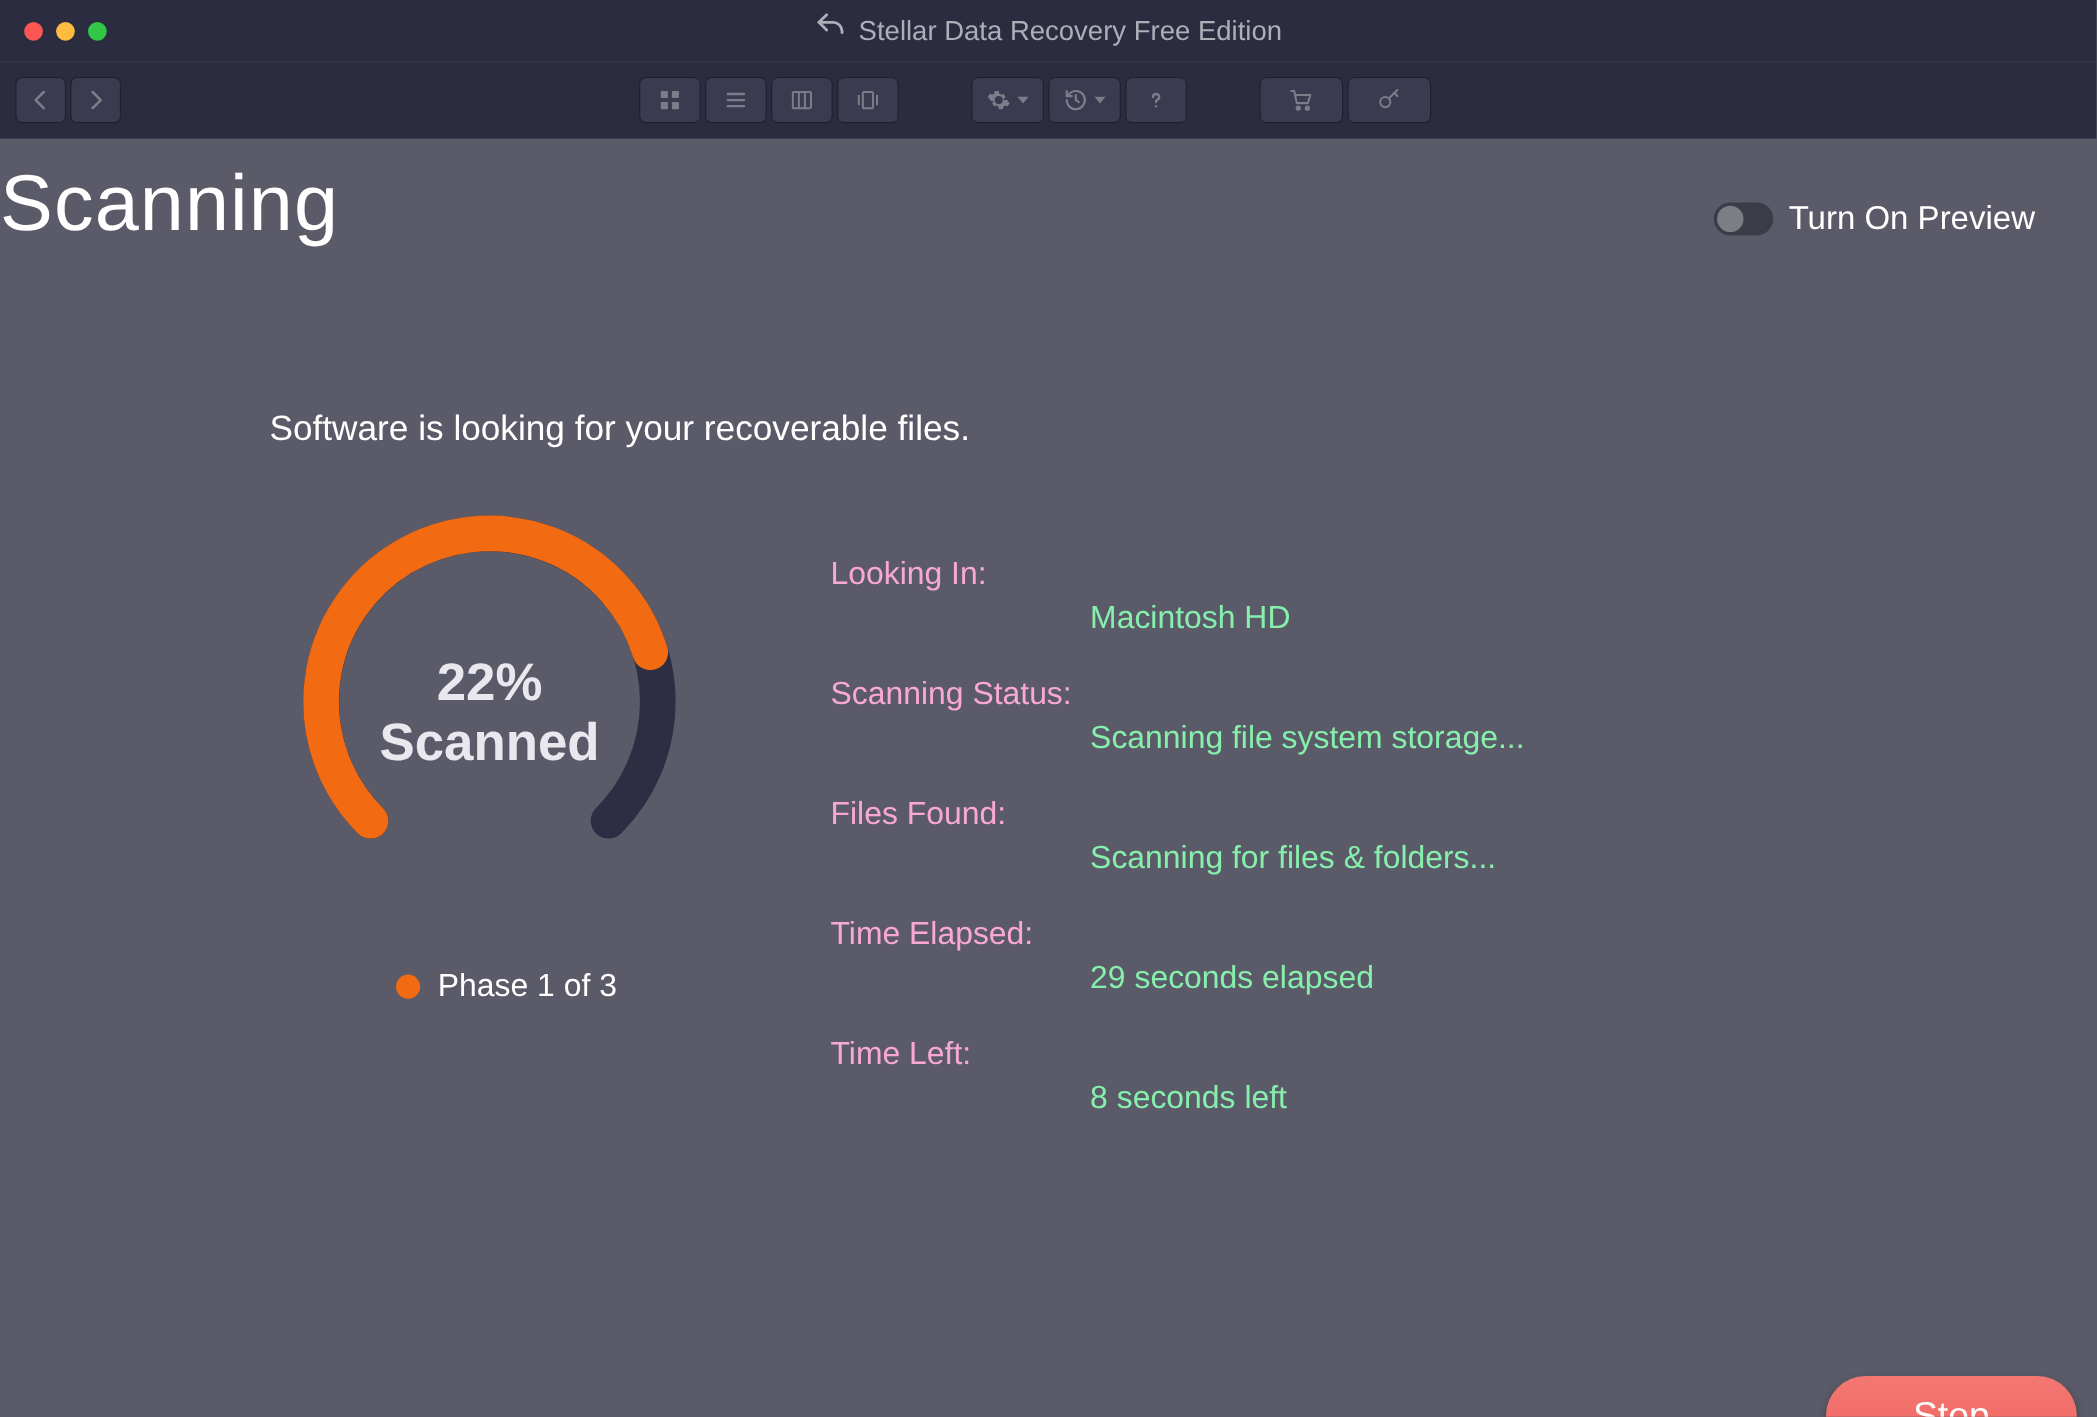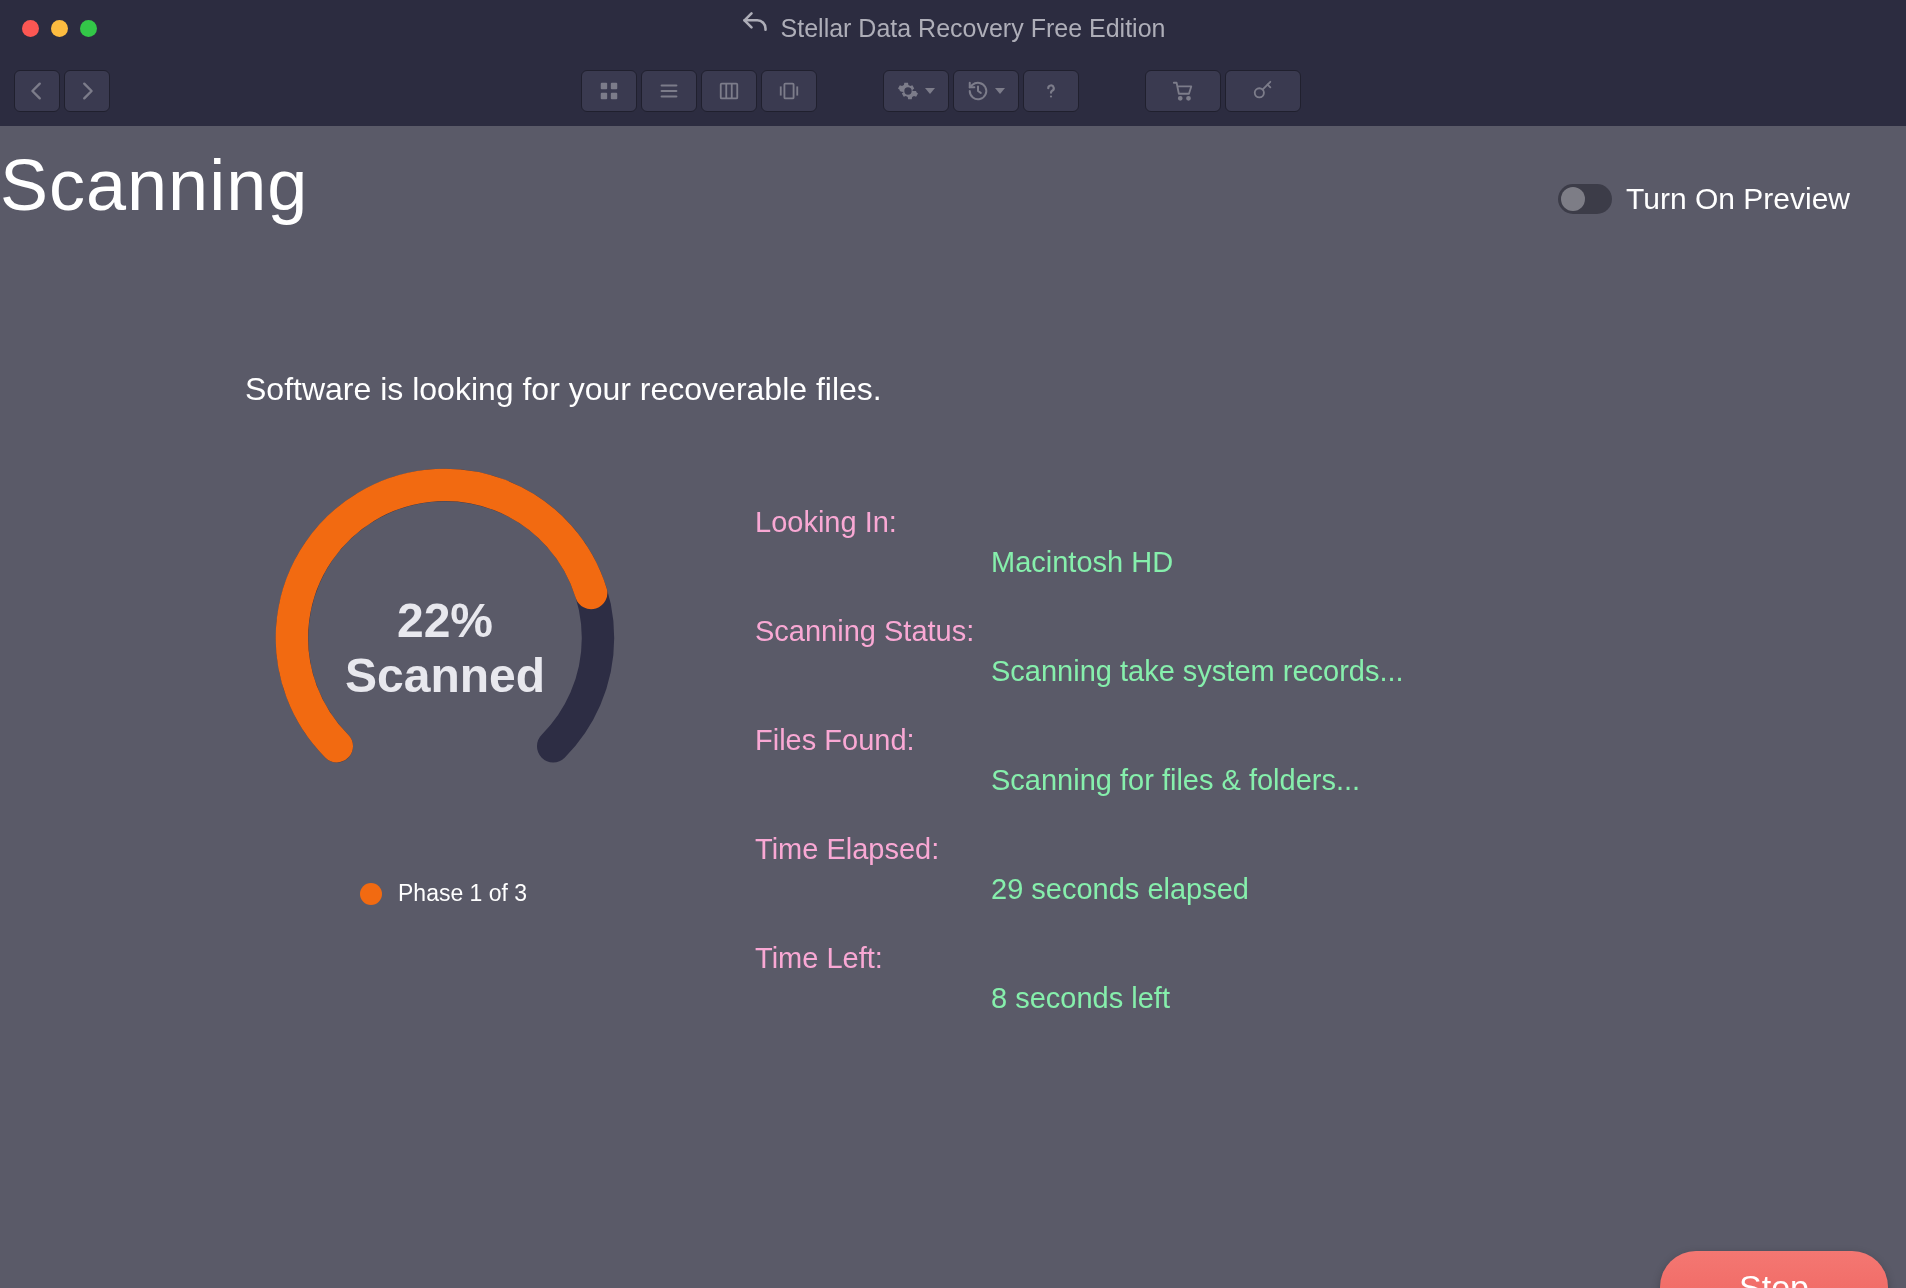--- a/index.html
+++ b/index.html
@@ -161,21 +161,21 @@
     align-items: center;
     gap: 16px;
     margin: 62px 0 0 115px;
   }
   .phase-dot {
     width: 22px; height: 22px; border-radius: 50%;
     background: #f26a11;
   }
   .phase-text {
     color: #ffffff;
-    font-size: 23px;
+    font-size: 29px;
   }
 
   .details-col {
     margin-top: 62px;
   }
   .details-row {
     display: flex;
     margin-bottom: 36px;
   }
   .details-key {
@@ -351,21 +351,21 @@
       </div>
     </div>
 
     <div class="details-col">
       <div class="details-row">
         <div class="details-key">Looking In:</div>
         <div class="details-val">Macintosh HD</div>
       </div>
       <div class="details-row">
         <div class="details-key">Scanning Status:</div>
-        <div class="details-val">Scanning take system records...</div>
+        <div class="details-val">Scanning file system storage...</div>
       </div>
       <div class="details-row">
         <div class="details-key">Files Found:</div>
         <div class="details-val">Scanning for files &amp; folders...</div>
       </div>
       <div class="details-row">
         <div class="details-key">Time Elapsed:</div>
         <div class="details-val">29 seconds elapsed</div>
       </div>
       <div class="details-row">

